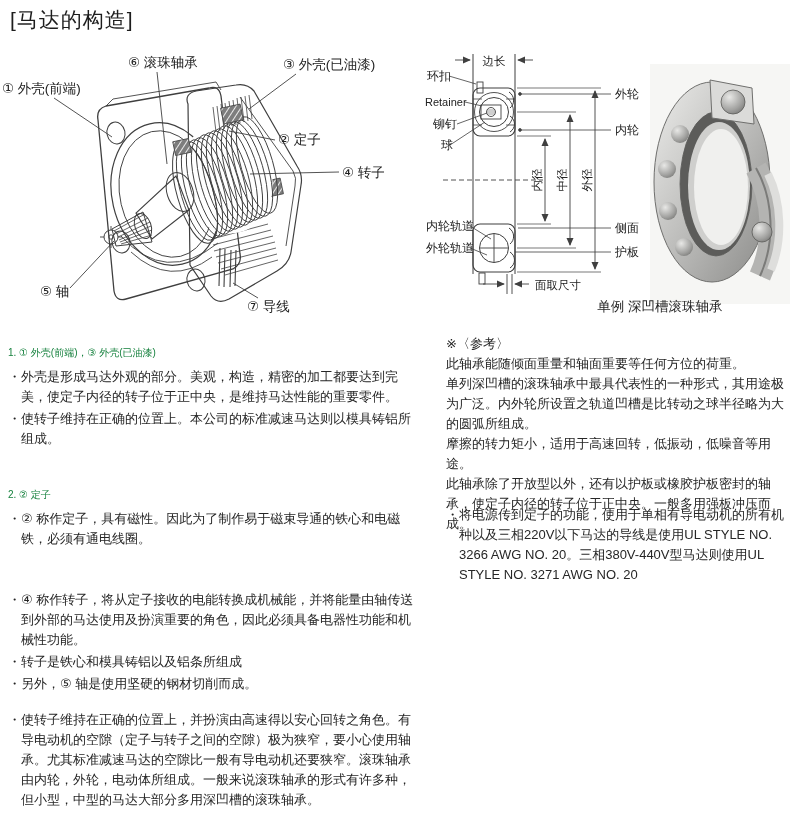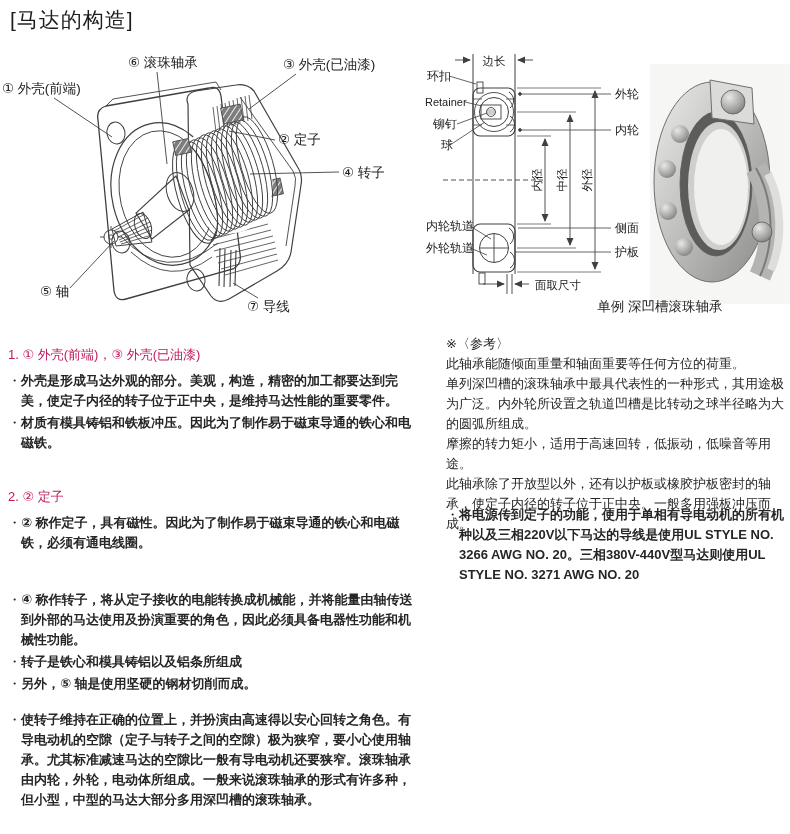--- a/index.html
+++ b/index.html
@@ -2,25 +2,25 @@
 <html><head>
 <meta charset="utf-8">
 <style>
   html,body{margin:0;padding:0;background:#ffffff;}
   .page{position:relative;width:790px;height:834px;background:#fff;overflow:hidden;
         font-family:"Liberation Sans","DejaVu Sans",sans-serif;color:#262626;}
   .abs{position:absolute;}
   #title{left:10px;top:6px;font-size:21px;letter-spacing:1px;color:#1d1d1d;}
   svg text{font-family:"Liberation Sans","DejaVu Sans",sans-serif;fill:#222;}
   .sec{position:absolute;width:406px;}
-  .sec-title{font-size:13px;color:#be185d;margin:0 0 7px 0;}
+  .sec-title{font-size:10px;color:#15803d;margin:0 0 7px 0;}
   .bullets{margin:0;}
   .bullet{display:flex;font-size:13px;line-height:20px;margin:0 0 2px 0;}
   .bullet .dot{flex:0 0 13px;color:#222;}
-  .bullet .btxt{flex:1;font-weight:bold;}
+  .bullet .btxt{flex:1;}
   .ref-title{font-size:13px;line-height:20px;margin:0;}
   .ref-p{font-size:13px;line-height:20px;margin:0;}
   #caption{left:535px;top:298px;width:250px;text-align:center;font-size:13.5px;color:#1f1f1f;}
   .ln{stroke:#3f3f3f;fill:none;}
 </style>
 </head>
 <body>
 
 <div class="page">
 
@@ -218,21 +218,21 @@
 
   <div class="sec" style="left:8px;top:346px">
     <div class="sec-title">1. ① 外壳(前端)，③ 外壳(已油漆)</div>
     <div class="bullets">
       <div class="bullet">
           <span class="dot">・</span>
           <span class="btxt">外壳是形成马达外观的部分。美观，构造，精密的加工都要达到完美，使定子内径的转子位于正中央，是维持马达性能的重要零件。</span>
         </div>
       <div class="bullet">
           <span class="dot">・</span>
-          <span class="btxt">材质有模具铸铝和铁板冲压。因此为了制作易于磁束导通的铁心和电磁铁。</span>
+          <span class="btxt">使转子维持在正确的位置上。本公司的标准减速马达则以模具铸铝所组成。</span>
         </div>
     </div>
   </div>
 
   <div class="sec" style="left:8px;top:488px">
     <div class="sec-title">2. ② 定子</div>
     <div class="bullets">
       <div class="bullet">
           <span class="dot">・</span>
           <span class="btxt">② 称作定子，具有磁性。因此为了制作易于磁束导通的铁心和电磁铁，必须有通电线圈。</span>

